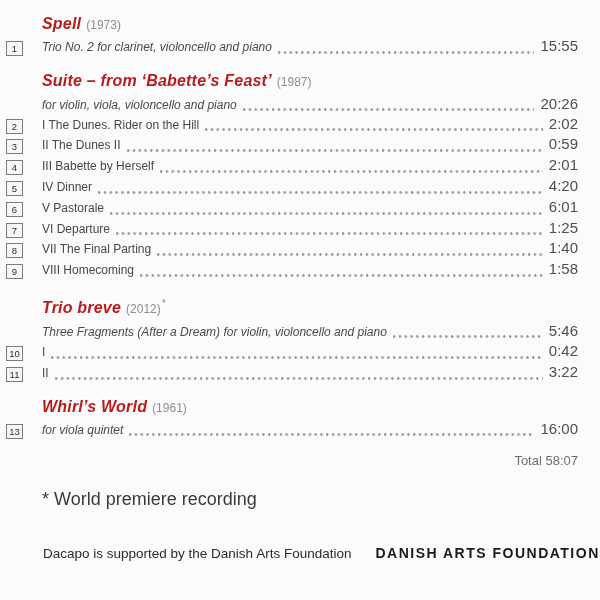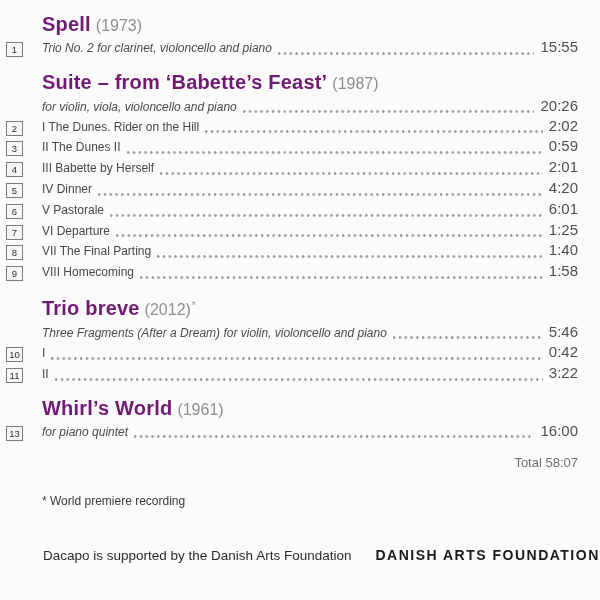--- a/index.html
+++ b/index.html
@@ -8,22 +8,22 @@
     width:600px; height:600px;
     background:#fbfbfb;
     font-family:"Liberation Sans", sans-serif;
     box-sizing:border-box;
     padding:13px 22px 0 5px;
     overflow:hidden;
     color:#474747;
   }
   .section { margin-bottom:12px; }
   .section-header { margin-left:37px; line-height:22px; margin-bottom:1px; white-space:nowrap; }
-  .work-title { font-weight:bold; font-size:20px; color:#701a75; letter-spacing:0.2px; }
-  .work-year { font-size:16px; color:#8e8e8e; margin-left:5px; }
+  .work-title { font-weight:bold; font-size:16px; color:#b91c1c; letter-spacing:0.2px;font-style:italic; }
+  .work-year { font-size:12px; color:#8e8e8e; margin-left:5px; }
   .work-asterisk { font-size:10px; color:#8e8e8e; vertical-align:super; margin-left:1px; }
 
   .track-row { display:flex; align-items:baseline; height:20.8px; }
   .gutter { width:37px; flex:none; }
   .numbox {
     display:inline-block; min-width:13px; padding:0 1px; height:13px;
     border:1px solid #7c7c7c; background:#f7f7f7;
     font-size:9.5px; line-height:13px; text-align:center; color:#2e2e2e;
     margin-left:1px; position:relative; top:1px;
   }
@@ -32,21 +32,21 @@
   .track-text.italic { font-style:italic; color:#4a4a4a; }
   .leader {
     flex:1 1 auto; align-self:flex-end;
     height:3px; margin:0 6px 4px 6px;
     background-image:radial-gradient(circle at 1.2px 1.5px, #9a9a9a 1.1px, rgba(0,0,0,0) 1.45px);
     background-size:5.8px 3px; background-repeat:repeat-x;
   }
   .duration { font-size:15px; color:#4f4f4f; flex:none; }
 
   .total-row { text-align:right; font-size:13px; color:#6f6f6f; margin-top:9px; line-height:18px; }
-  .footnote { margin-left:37px; font-size:12px; color:#3a3a3a; margin-top:20px; line-height:18px; }
+  .footnote { margin-left:37px; font-size:18px; color:#3a3a3a; margin-top:20px; line-height:18px; }
   .footer { margin-left:38px; margin-top:37px; font-size:13.5px; color:#2b2b2b; white-space:nowrap; }
   .footer-logo { font-weight:bold; font-size:14px; letter-spacing:1.5px; color:#1a1a1a; margin-left:24px; }
 </style>
 </head>
 <body>
 
 <div class="page">
   <div id="sections">
       <div class="section">
     <div class="section-header"><span class="work-title">Spell</span><span class="work-year">(1973)</span></div>
@@ -139,21 +139,21 @@
     <span class="leader"></span>
     <span class="duration">3:22</span>
   </div>
         </div>
   </div>
       <div class="section">
     <div class="section-header"><span class="work-title">Whirl’s World</span><span class="work-year">(1961)</span></div>
     <div class="rows">
           <div class="track-row">
     <span class="gutter"><span class="numbox">13</span></span>
-    <span class="track-text italic">for piano quintet</span>
+    <span class="track-text italic">for viola quintet</span>
     <span class="leader"></span>
     <span class="duration">16:00</span>
   </div>
         </div>
   </div>
     </div>
 
   <div class="total-row">Total 58:07</div>
 
   <div class="footnote">* World premiere recording</div>

